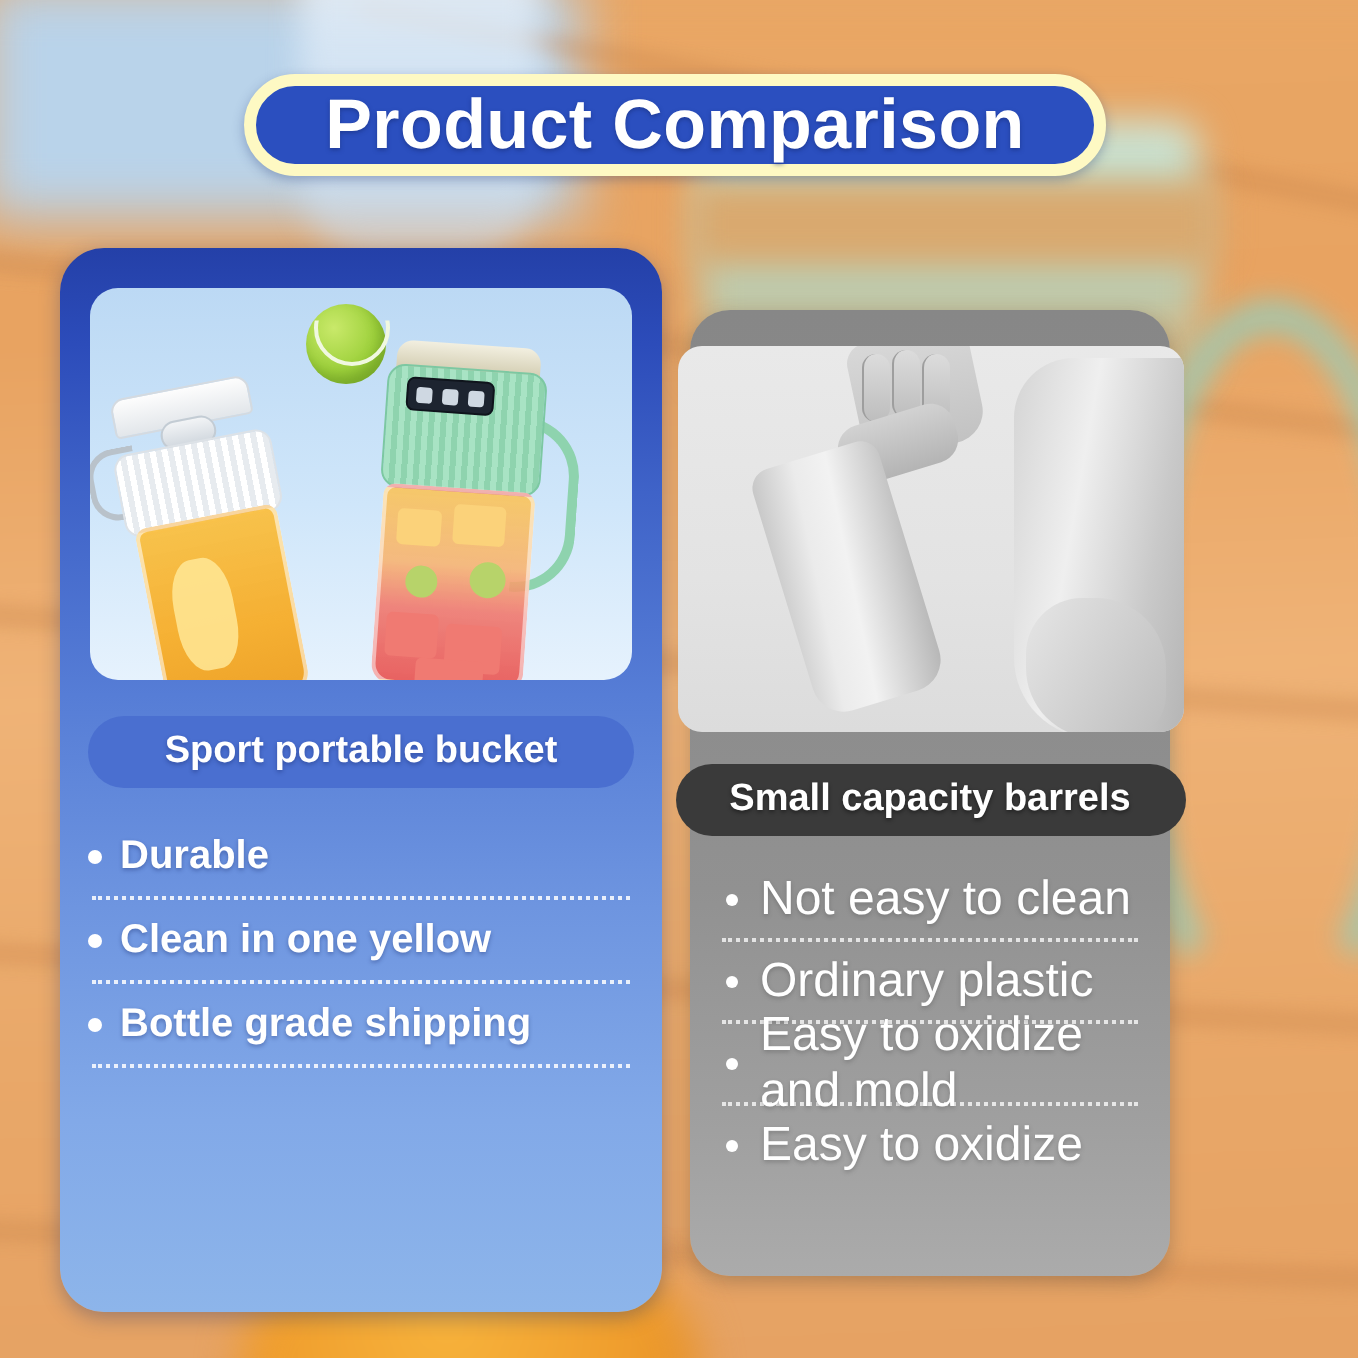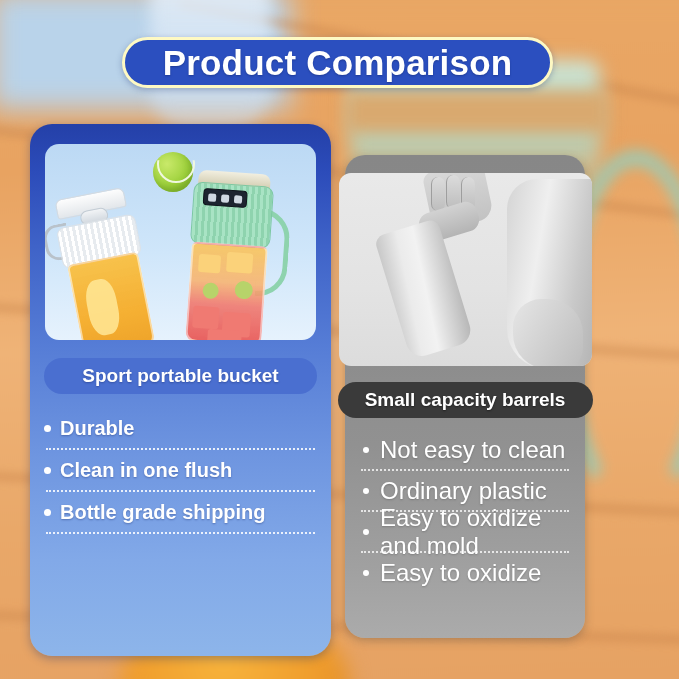--- a/index.html
+++ b/index.html
@@ -93,21 +93,21 @@
     filter: blur(8px);
   }
 
   
   #title-banner {
     position: absolute;
     left: 122px; top: 37px;
     width: 431px; height: 51px;
     border-radius: 26px;
     background: #2b4fbf;
-    border: 3px solid #fef9c3;
+    border: 6px solid #fef9c3;
     box-sizing: border-box;
     display: flex;
     align-items: center;
     justify-content: center;
     box-shadow: 0 2px 6px rgba(40,60,120,.35);
   }
   #title-banner .title-text {
     color: #ffffff;
     font-size: 35px;
     font-weight: bold;
@@ -511,21 +511,21 @@
   </div>
 
   <ul id="list-left" class="feature-list">
     <li class="feature-item">
       <span class="bullet"></span>
       <span>Durable</span>
     </li>
     <li class="divider"></li>
     <li class="feature-item">
       <span class="bullet"></span>
-      <span>Clean in one flush</span>
+      <span>Clean in one yellow</span>
     </li>
     <li class="divider"></li>
     <li class="feature-item">
       <span class="bullet"></span>
       <span>Bottle grade shipping</span>
     </li>
     <li class="divider"></li>
   </ul>
 </div>
 

